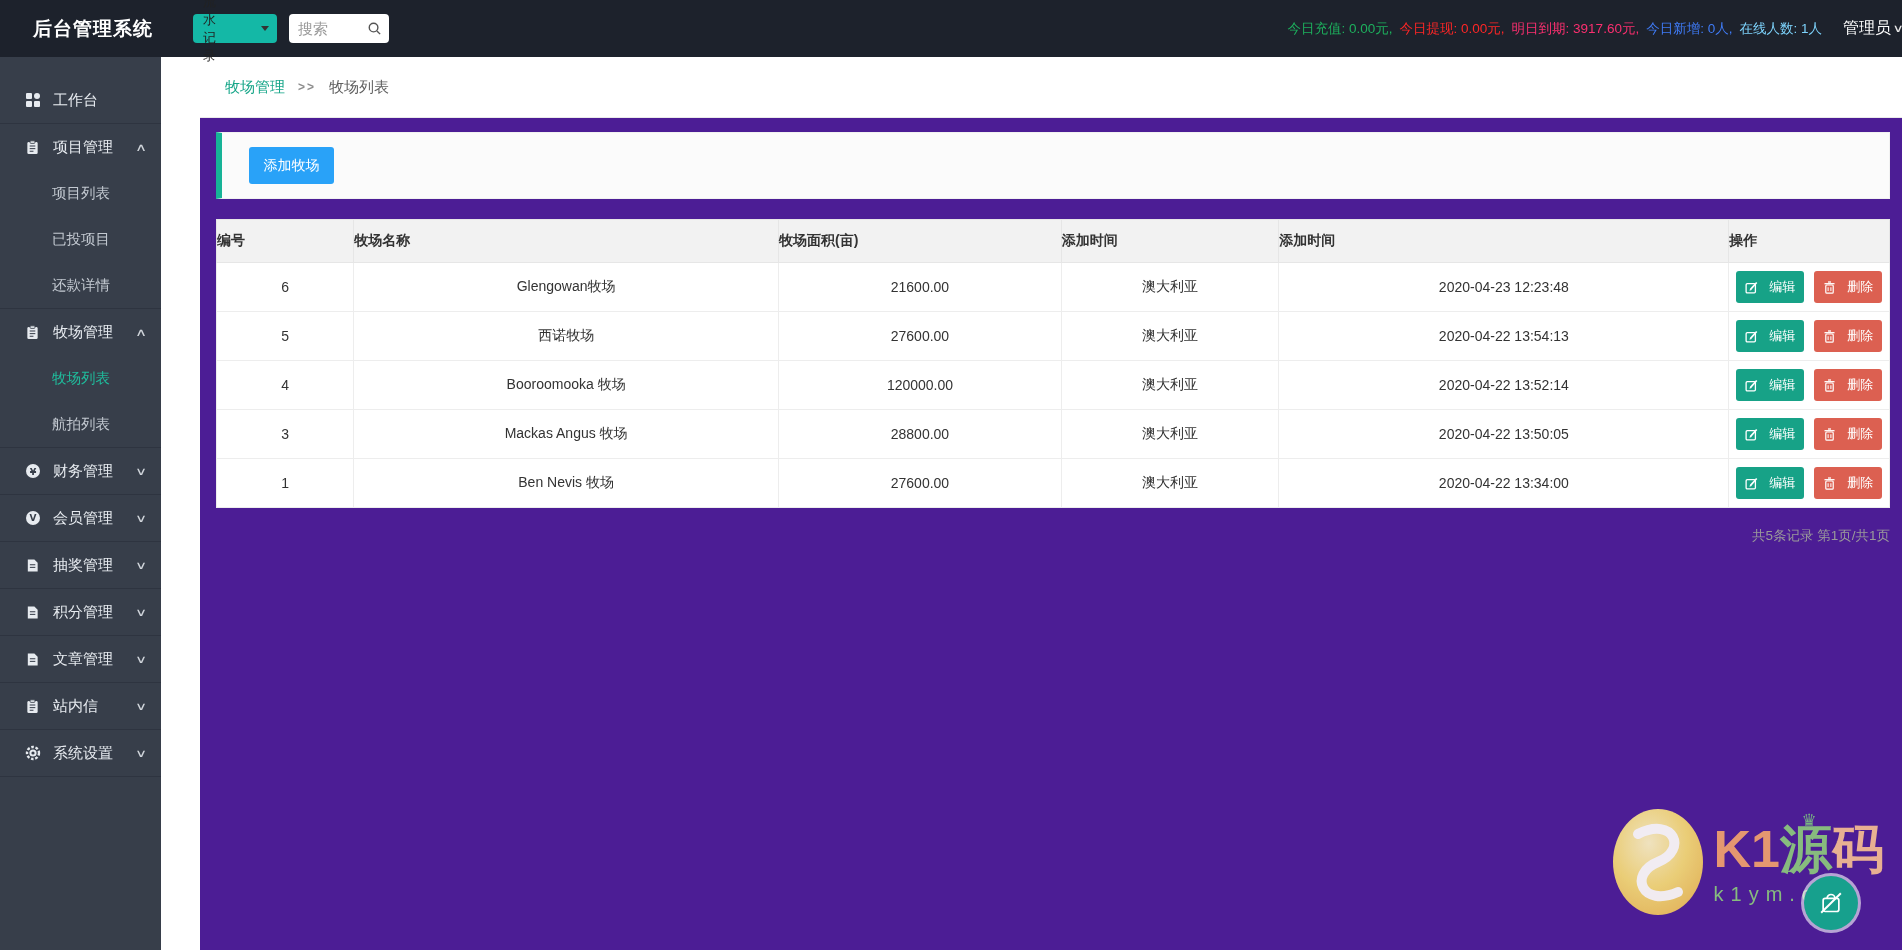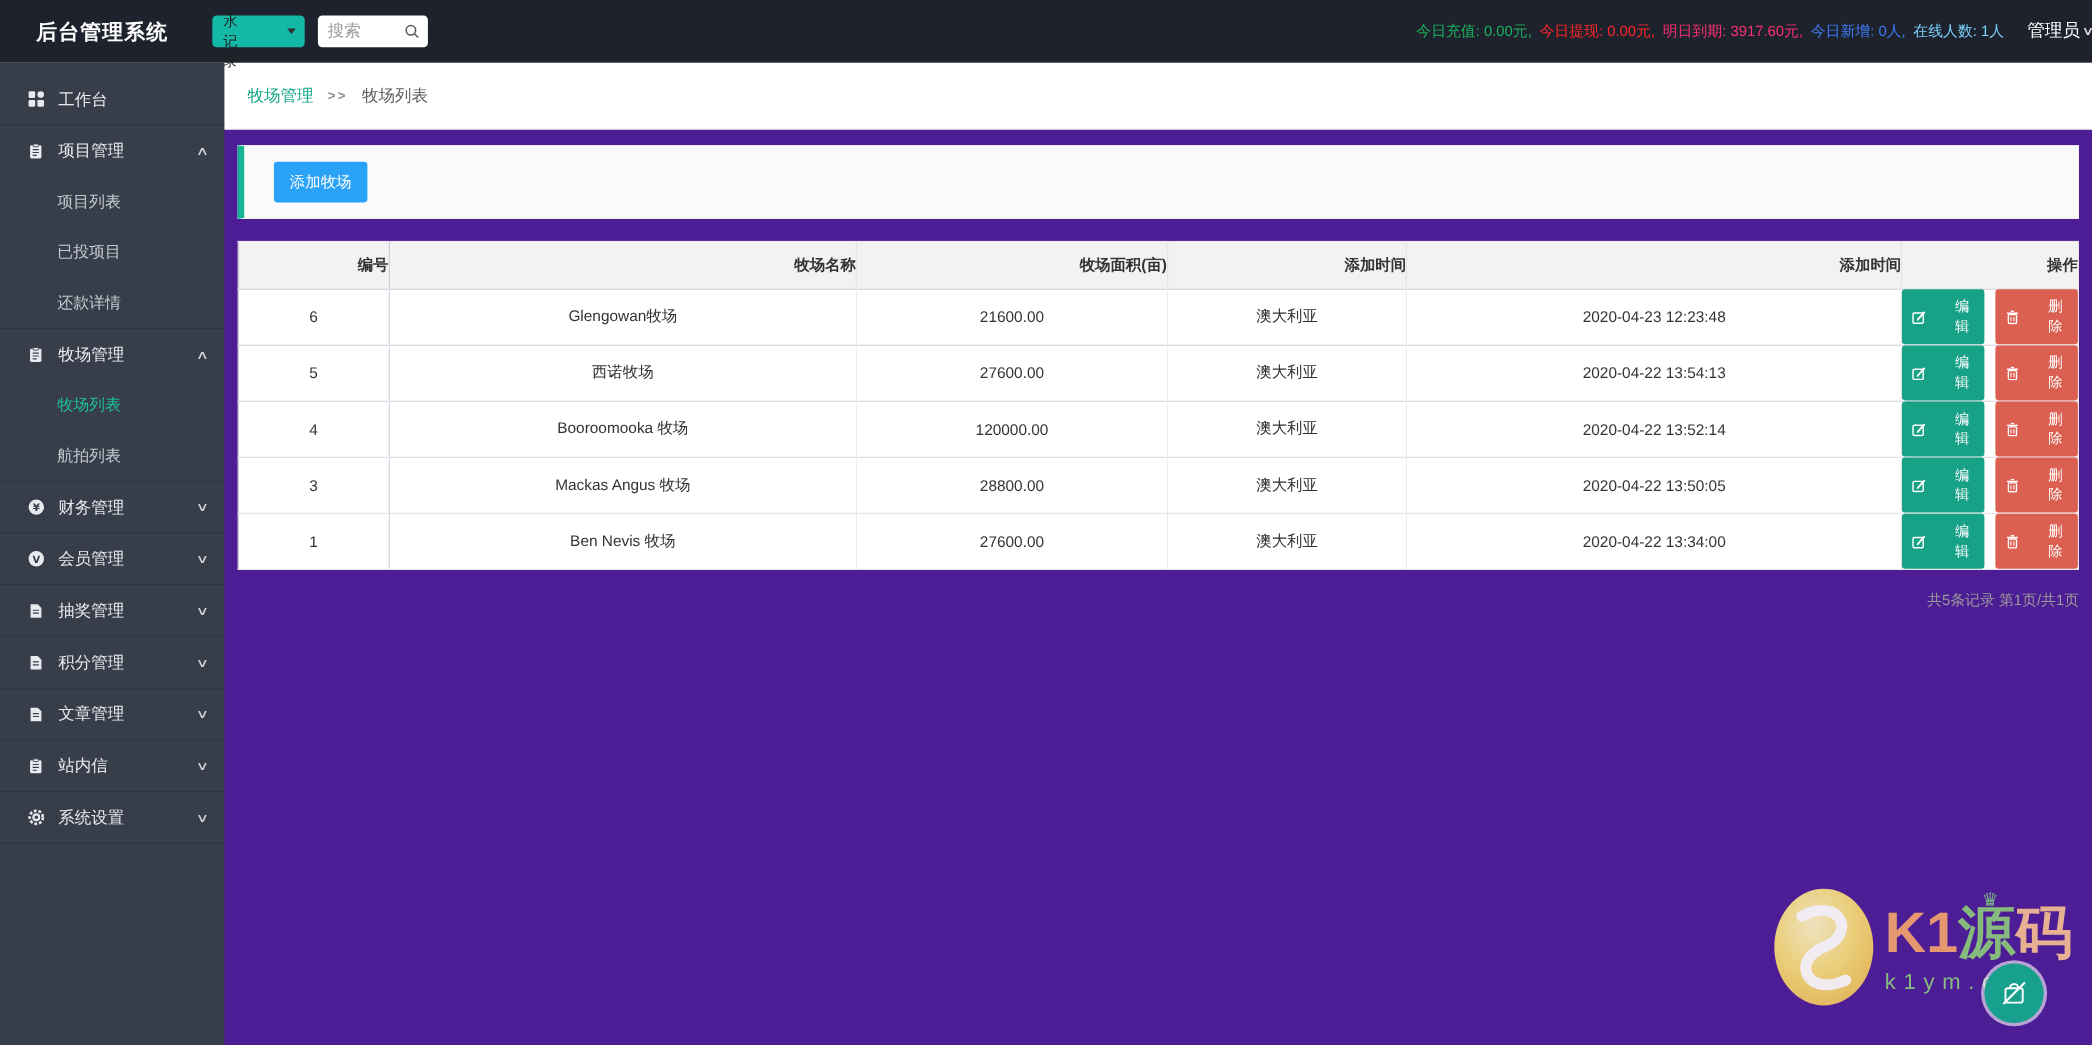--- a/index.html
+++ b/index.html
@@ -20,22 +20,22 @@
   .search-box input { border:none; outline:none; width:64px; font-size:15px; color:#333;
     font-family:"Liberation Sans","DejaVu Sans",sans-serif; }
   .search-box input::placeholder { color:#9a9a9a; }
   .search-ic { margin-left:auto; display:flex; }
   .top-right { margin-left:auto; display:flex; align-items:center; gap:7px; padding-right:18px; font-size:13.5px; }
   .stat { white-space:nowrap; }
   .admin-user { color:#fff; display:flex; align-items:center; gap:3px; cursor:pointer; margin-left:3px; }
   .admin-caret { font-size:11px; color:#e8e8e8; transform:scaleX(1.4); display:inline-block; }
 
   
-  .sidebar { position:absolute; left:0; top:57px; width:204px; bottom:0; background:#373e4a;
-    padding-top:10px; z-index:20; }
+  .sidebar { position:absolute; left:0; top:57px; width:161px; bottom:0; background:#373e4a;
+    padding-top:20px; z-index:20; }
   .nav-group { border-bottom:1px solid #2e3440; }
   .nav-item { height:46px; display:flex; align-items:center; padding:0 16px 0 25px;
     color:#e7ebf0; font-size:15px; cursor:pointer; }
   .nav-icon { width:17px; height:17px; margin-right:11px; display:flex; align-items:center; }
   .nav-chev { margin-left:auto; color:#cfd4da; font-size:11px; transform:scaleX(1.5); }
   .nav-sub { height:46px; display:flex; align-items:center; padding-left:52px;
     color:#c3c9d1; font-size:14.5px; cursor:pointer;font-family:Liberation Serif, serif; }
   .nav-sub.active { color:#1fbc9c; }
 
   
@@ -48,25 +48,25 @@
   
   .main { position:absolute; left:200px; top:118px; right:0; bottom:0; background:#4c1d95;
     padding:14px 12px 0 16px; }
   .toolbar { height:67px; background:#fbfbfb; border:1px solid #f1f1f1;
     border-left:6px solid #17b397; display:flex; align-items:center; padding-left:27px; }
   .btn-add { width:85px; height:37px; background:#29a2f8; color:#fff; border:none; border-radius:3px;
     font-size:14px; cursor:pointer; font-family:inherit; }
 
   table.grid { width:100%; border-collapse:collapse; table-layout:fixed; margin-top:20px; }
   .grid th { height:43px; background:#f2f2f2; border:1px solid #e6e6e6; font-size:14px;
-    font-weight:700; color:#333; text-align:right; }
+    font-weight:700; color:#333; text-align:left; }
   .grid td { height:49px; background:#fff; border:1px solid #ededed; font-size:14px;
     color:#333; text-align:center; }
   .cell-btns { display:flex; justify-content:center; gap:10px; }
-  .btn-edit,.btn-del { display:inline-flex; align-items:center; gap:21px; border:none; color:#fff;
+  .btn-edit,.btn-del { display:inline-flex; align-items:center; gap:11px; border:none; color:#fff;
     font-size:13px; padding:7px 9px; border-radius:3px; cursor:pointer; font-family:inherit; }
   .btn-edit { background:#17a287; }
   .btn-del  { background:#dc6051; }
 
   .pager { text-align:right; color:#9a9a9a; font-size:13.5px; margin-top:19px; }
 
   
   .watermark { position:absolute; right:18px; bottom:28px; display:flex; align-items:center;
     gap:8px; opacity:.92; pointer-events:none; }
   .wm-text { position:relative; }

